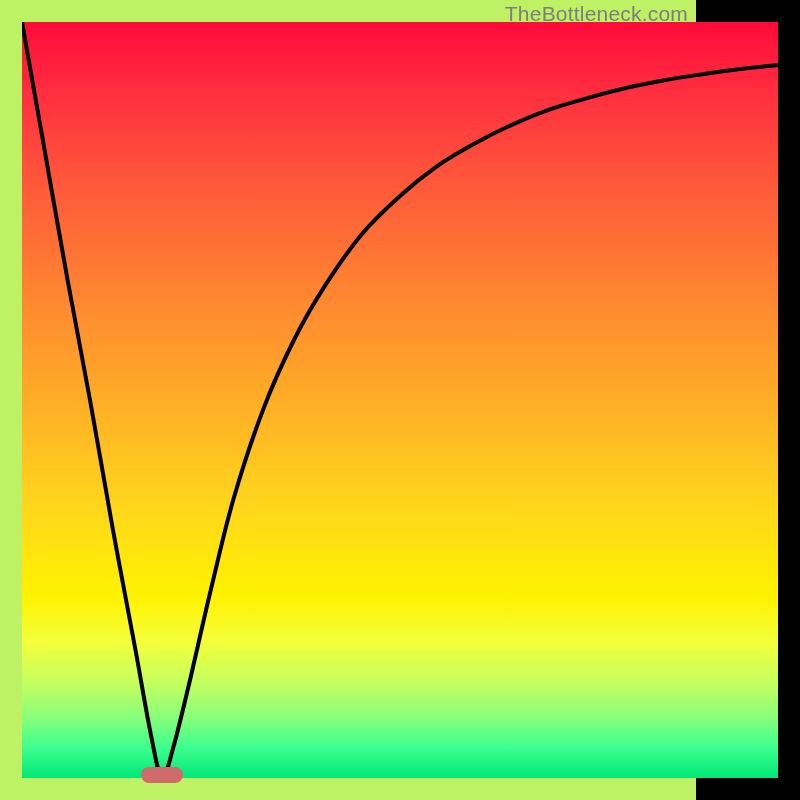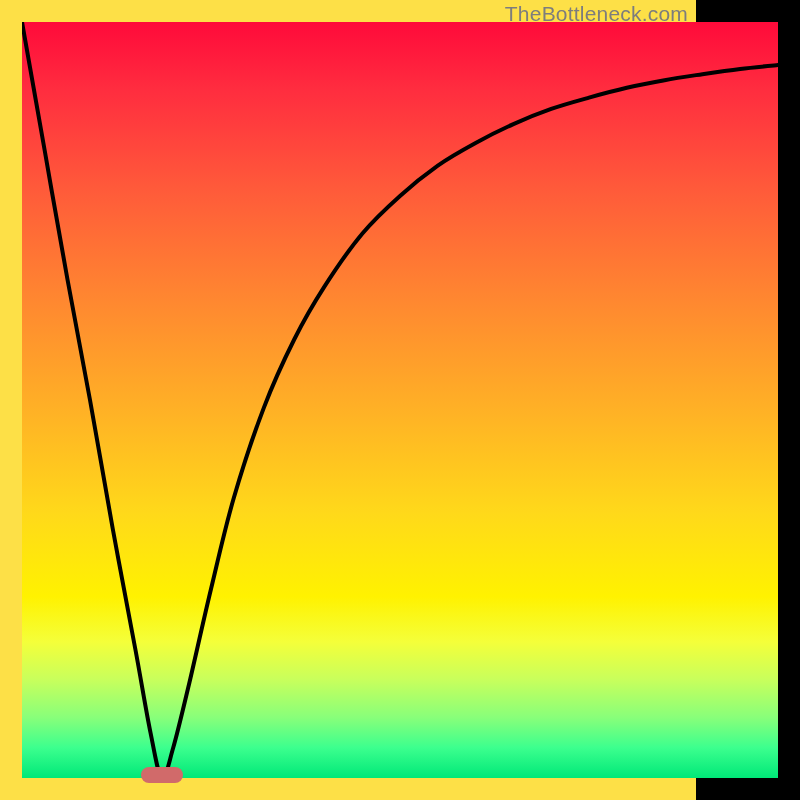--- a/index.html
+++ b/index.html
@@ -8,21 +8,21 @@
     width: 800px;
     height: 800px;
     overflow: hidden;
     background: #000;
     font-family: Arial, Helvetica, sans-serif;
   }
   .frame {
     position: relative;
     width: 696px;
     height: 800px;
-    background: #fde047;
+    background: #bef264;
   }
   .plot-area {
     position: absolute;
     left: 22px;
     top: 22px;
     width: 756px;
     height: 756px;
     
     background: linear-gradient(to bottom,
       #ff0a3a 0%,

